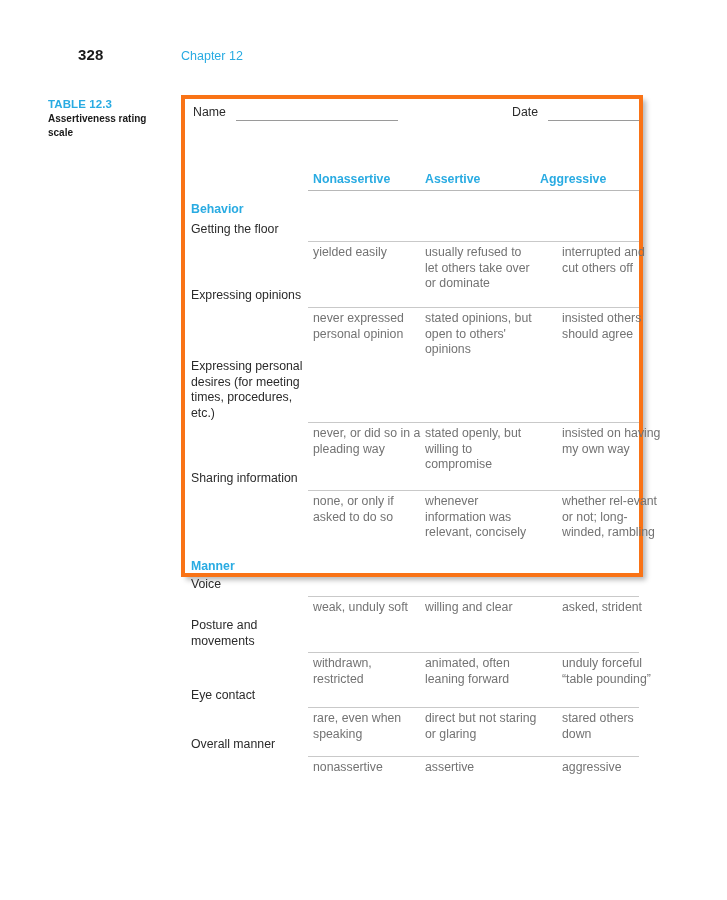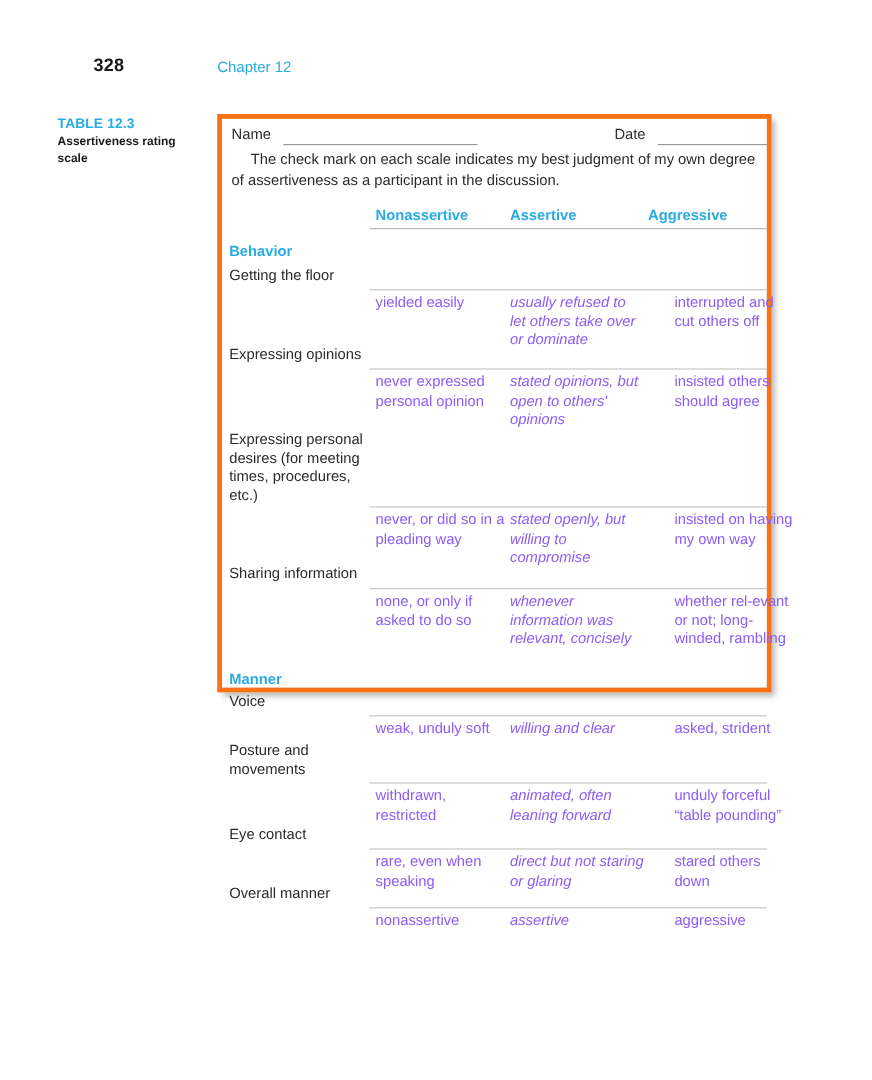--- a/index.html
+++ b/index.html
@@ -156,24 +156,24 @@
     font-size: 12.3px;
     line-height: 15.5px;
     color: #2b2b2b;
   }
 
   
   .cell {
     position: absolute;
     font-size: 12.3px;
     line-height: 15.5px;
-    color: #8b5cf6;
+    color: #737373;
   }
   .cell.c0 { left: 128px; width: 108px; }
-  .cell.c1 { left: 240px; width: 112px; font-style: italic; }
+  .cell.c1 { left: 240px; width: 112px; }
   .cell.c2 { left: 355px; width: 100px; margin-left: 22px; }
 </style>
 </head>
 <body>
 
 <div class="page-num">328</div>
 <div class="chapter-label">Chapter 12</div>
 
 <div class="caption-block">
   <span class="caption-num">TABLE 12.3</span>
@@ -183,21 +183,20 @@
 <div class="table-frame">
   <div class="frame-inner">
 
     <div class="namedate">
       <span class="nd-label nd-name-label">Name</span>
       <span class="nd-rule nd-name-rule"></span>
       <span class="nd-label nd-date-label">Date</span>
       <span class="nd-rule nd-date-rule"></span>
     </div>
 
-    <div class="intro">The check mark on each scale indicates my best judgment of my own degree of assertiveness as a participant in the discussion.</div>
 
     <div class="colhead c0">Nonassertive</div>
     <div class="colhead c1">Assertive</div>
     <div class="colhead c2">Aggressive</div>
     <div class="rule head"></div>
 
     <div class="section-title" style="top:103px">Behavior</div>
 
     <div class="row-label" style="top:123px">Getting the floor</div>
     <div class="rule" style="top:142px"></div>

